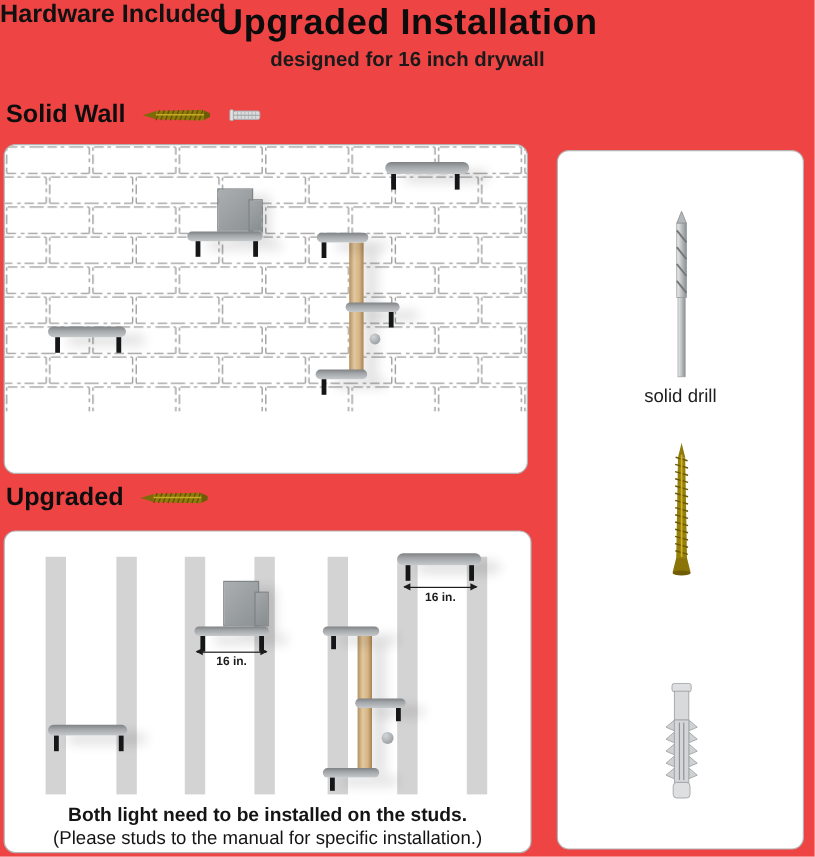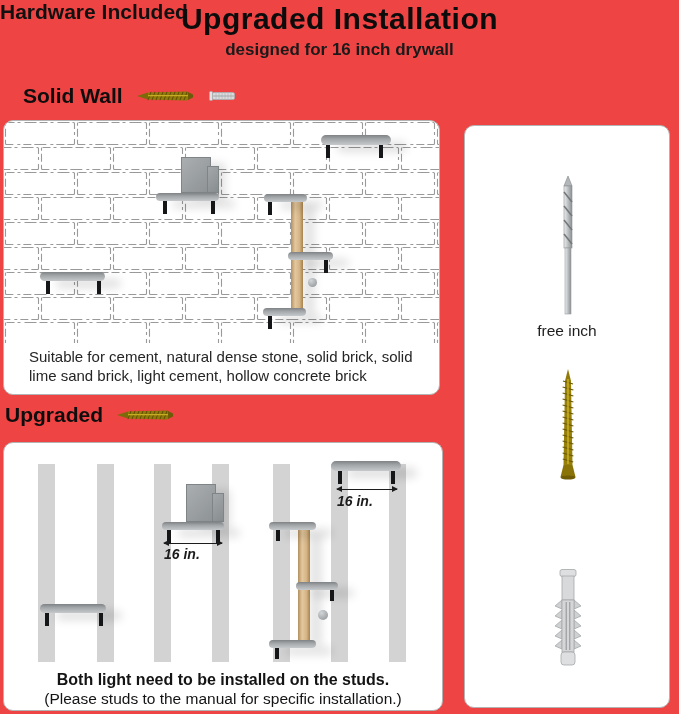--- a/index.html
+++ b/index.html
@@ -7,21 +7,21 @@
   body { font-family:"Liberation Sans", sans-serif; color:#111; }
   .page { position:relative; width:679px; height:714px; background:#ef4444; overflow:hidden; }
 
   
   .title { position:absolute; left:0; top:2px; width:100%; text-align:center;
            font-size:30px; font-weight:800; letter-spacing:.5px; color:#0c0c0c; }
   .subtitle { position:absolute; left:0; top:40px; width:100%; text-align:center;
               font-size:17px; font-weight:700; color:#1a1a1a; }
   .sec-head { position:absolute; display:flex; align-items:center; gap:14px; }
   .sec-head .t { font-size:21px; font-weight:700; color:#0e0e0e; }
-  .solid-head { left:23px; top:84px; }
+  .solid-head { left:5px; top:84px; }
   .dry-head { left:5px; top:403px; }
   .hw-head { left:463px; top:86px; font-size:21px; font-weight:700; }
 
   
   .panel { position:absolute; background:#fff; border:1px solid #b3b3b3; border-radius:10px; overflow:hidden; }
   .solid-panel { left:3px; top:120px; width:437px; height:275px; }
   .dry-panel   { left:3px; top:442px; width:440px; height:269px; }
   .hw-panel    { left:464px; top:125px; width:206px; height:583px; }
 
   .brick-bg { position:absolute; left:0; top:0; }
@@ -43,21 +43,21 @@
   .knob { position:absolute; border-radius:50%;
           background:radial-gradient(circle at 35% 30%,#d3d6d8,#8b8f91); }
   .stud { position:absolute; width:17px; background:#d3d3d3; }
 
   
   .dim { position:absolute; height:0; border-top:1px solid #1c1c1c; }
   .dim i { position:absolute; top:-4px; width:0; height:0;
            border-top:3.5px solid transparent; border-bottom:3.5px solid transparent; }
   .dim .a-l { left:-1px; border-right:6px solid #1c1c1c; }
   .dim .a-r { right:-1px; border-left:6px solid #1c1c1c; }
-  .dim-label { position:absolute; font-size:14px; font-weight:700; color:#1c1c1c; text-align:left;font-style:italic; }
+  .dim-label { position:absolute; font-size:10px; font-weight:700; color:#1c1c1c; text-align:center; }
 
   
   .solid-caption { position:absolute; left:25px; top:226px; width:404px;
                    font-size:15px; line-height:1.28; color:#252525; }
   .dry-note { position:absolute; left:0; top:228px; width:100%; text-align:center; color:#141414; }
   .dry-note .b { font-size:16px; font-weight:700; line-height:1.15; }
   .dry-note .r { font-size:15.5px; font-weight:400; line-height:1.25; }
 
   .hw-item { position:absolute; }
   .hw-label { position:absolute; left:0; top:196px; width:100%; text-align:center;
@@ -144,21 +144,20 @@
     <div class="knob" style="left:304px; top:157px; width:9px; height:9px;"></div>
     <div class="shelf thin" style="left:259px; top:187px; width:43px;">
       <i class="peg" style="left:5px;"></i>
     </div>
 
     <div class="shelf" style="left:36px; top:151px; width:65px; height:9px;">
       <i class="peg" style="left:6px;"></i>
       <i class="peg" style="left:57px;"></i>
     </div>
 
-    <div class="solid-caption">Suitable for cement, natural dense stone, solid brick, solid lime sand brick, light cement, hollow concrete brick</div>
   </div>
 
   <div class="sec-head dry-head">
     <span class="t">Upgraded</span>
     <svg width="58" height="12" viewBox="0 0 58 12">
       <polygon points="0,6 11,2.6 11,9.4" fill="#7d6a08"></polygon>
       <polygon points="11,2.6 50,1.6 53,4.5 53,7.5 50,10.4 11,9.4" fill="#8f7a0a"></polygon>
       <g stroke="#5f4f04" stroke-width="1">
         <line x1="14" y1="1.8" x2="11" y2="10.2"></line>
           <line x1="18" y1="1.8" x2="15" y2="10.2"></line>
@@ -243,21 +242,21 @@
       <polygon points="8,0 12,10 4,10" fill="#b4b7b9" stroke="#8d9093" stroke-width="0.7"></polygon>
       <rect x="4" y="10" width="8" height="62" fill="url(#metal)" stroke="#8d9093" stroke-width="0.6"></rect>
       <g stroke="#75787a" stroke-width="1.6">
         <line x1="4" y1="16" x2="12" y2="26"></line>
           <line x1="4" y1="30" x2="12" y2="40"></line>
         <line x1="4" y1="44" x2="12" y2="54"></line>
           <line x1="4" y1="58" x2="12" y2="68"></line>
       </g>
       <rect x="5" y="72" width="6" height="66" fill="url(#metal)" stroke="#9a9da0" stroke-width="0.6"></rect>
     </svg>
-    <div class="hw-label">free inch</div>
+    <div class="hw-label">solid drill</div>
 
     <svg class="hw-item" style="left:93px; top:243px;" width="20" height="122" viewBox="0 0 20 122">
       <polygon points="10,0 13,12 7,12" fill="#8f7a0a"></polygon>
       <polygon points="7,12 13,12 14.5,96 5.5,96" fill="#97800a"></polygon>
       <g stroke="#6b5804" stroke-width="1.2">
         <line x1="5" y1="12" x2="15" y2="15"></line>
           <line x1="4.6" y1="18" x2="15.4" y2="21"></line>
         <line x1="4.6" y1="24" x2="15.4" y2="27"></line>
           <line x1="4.6" y1="30" x2="15.4" y2="33"></line>
         <line x1="4.6" y1="36" x2="15.4" y2="39"></line>

